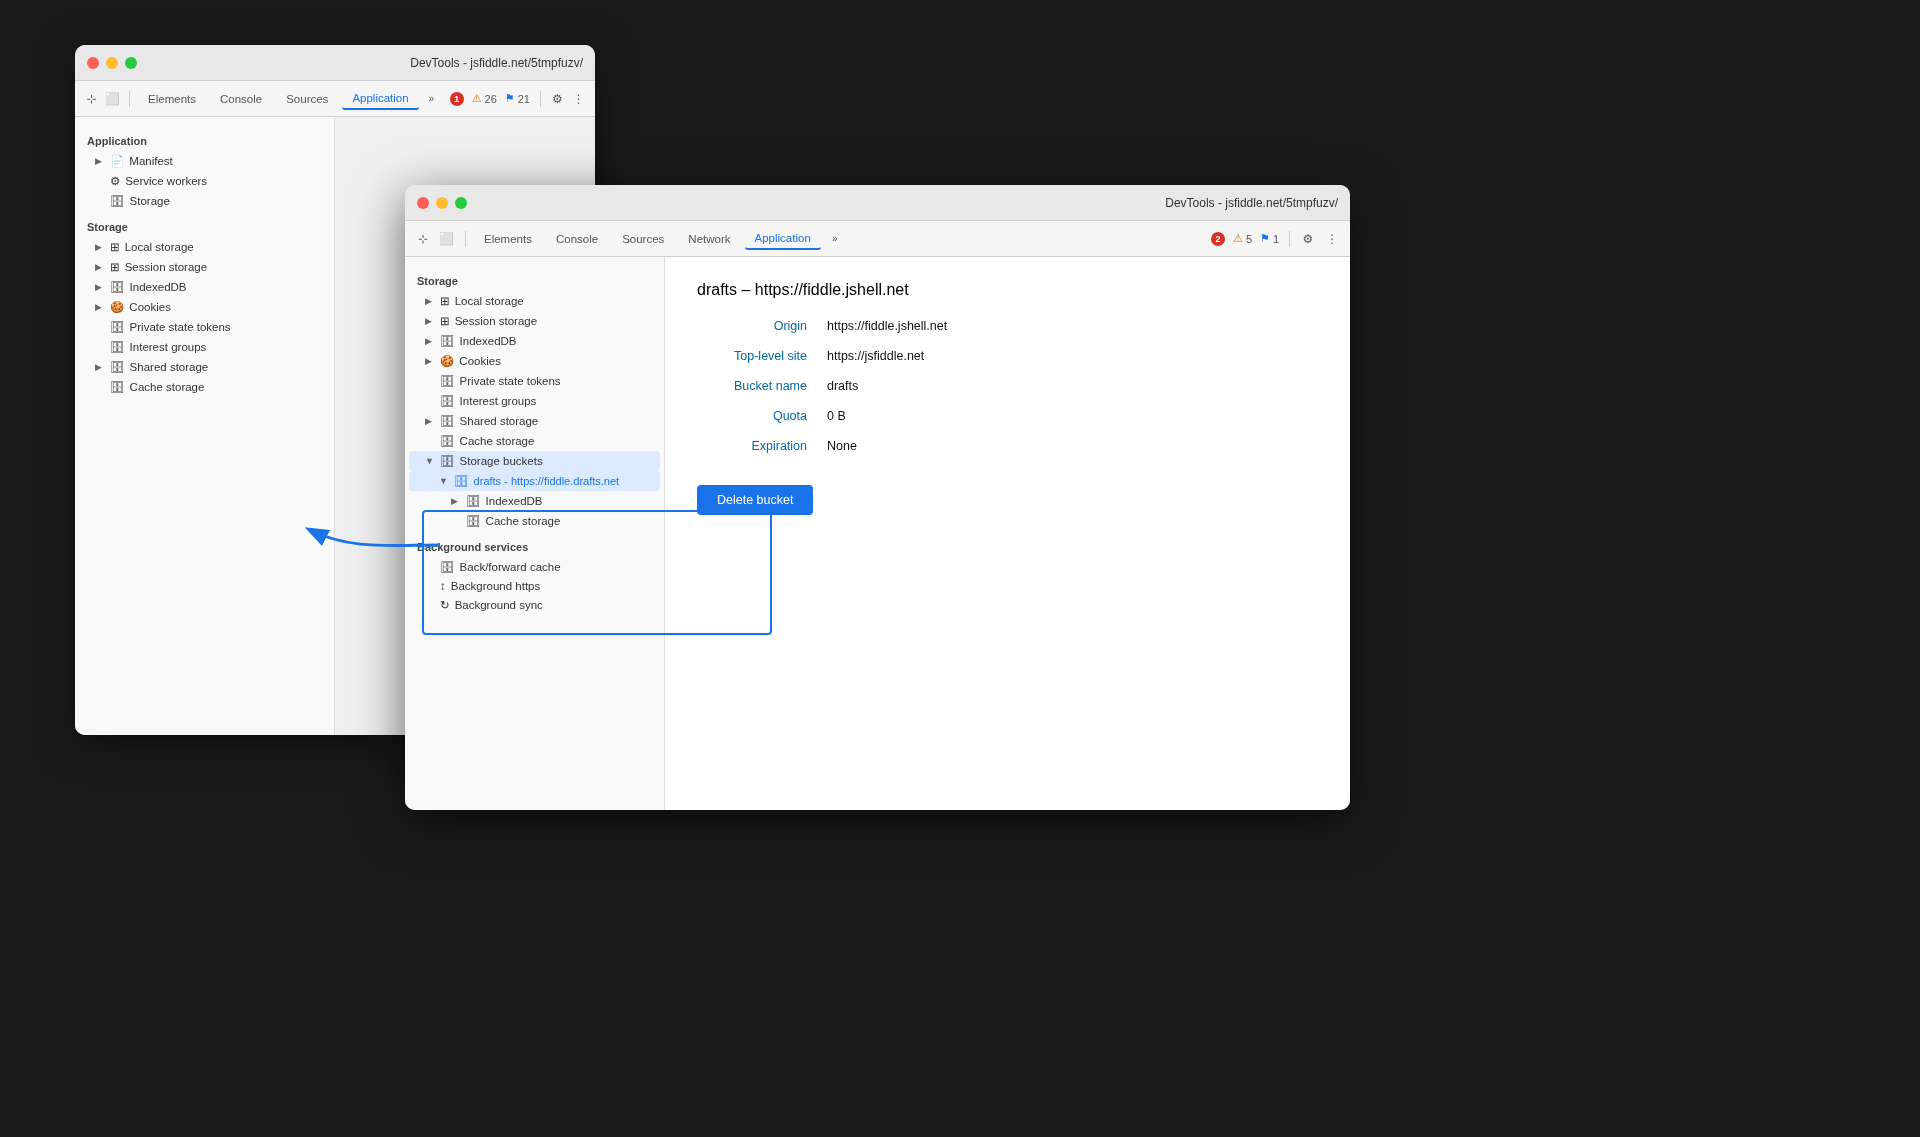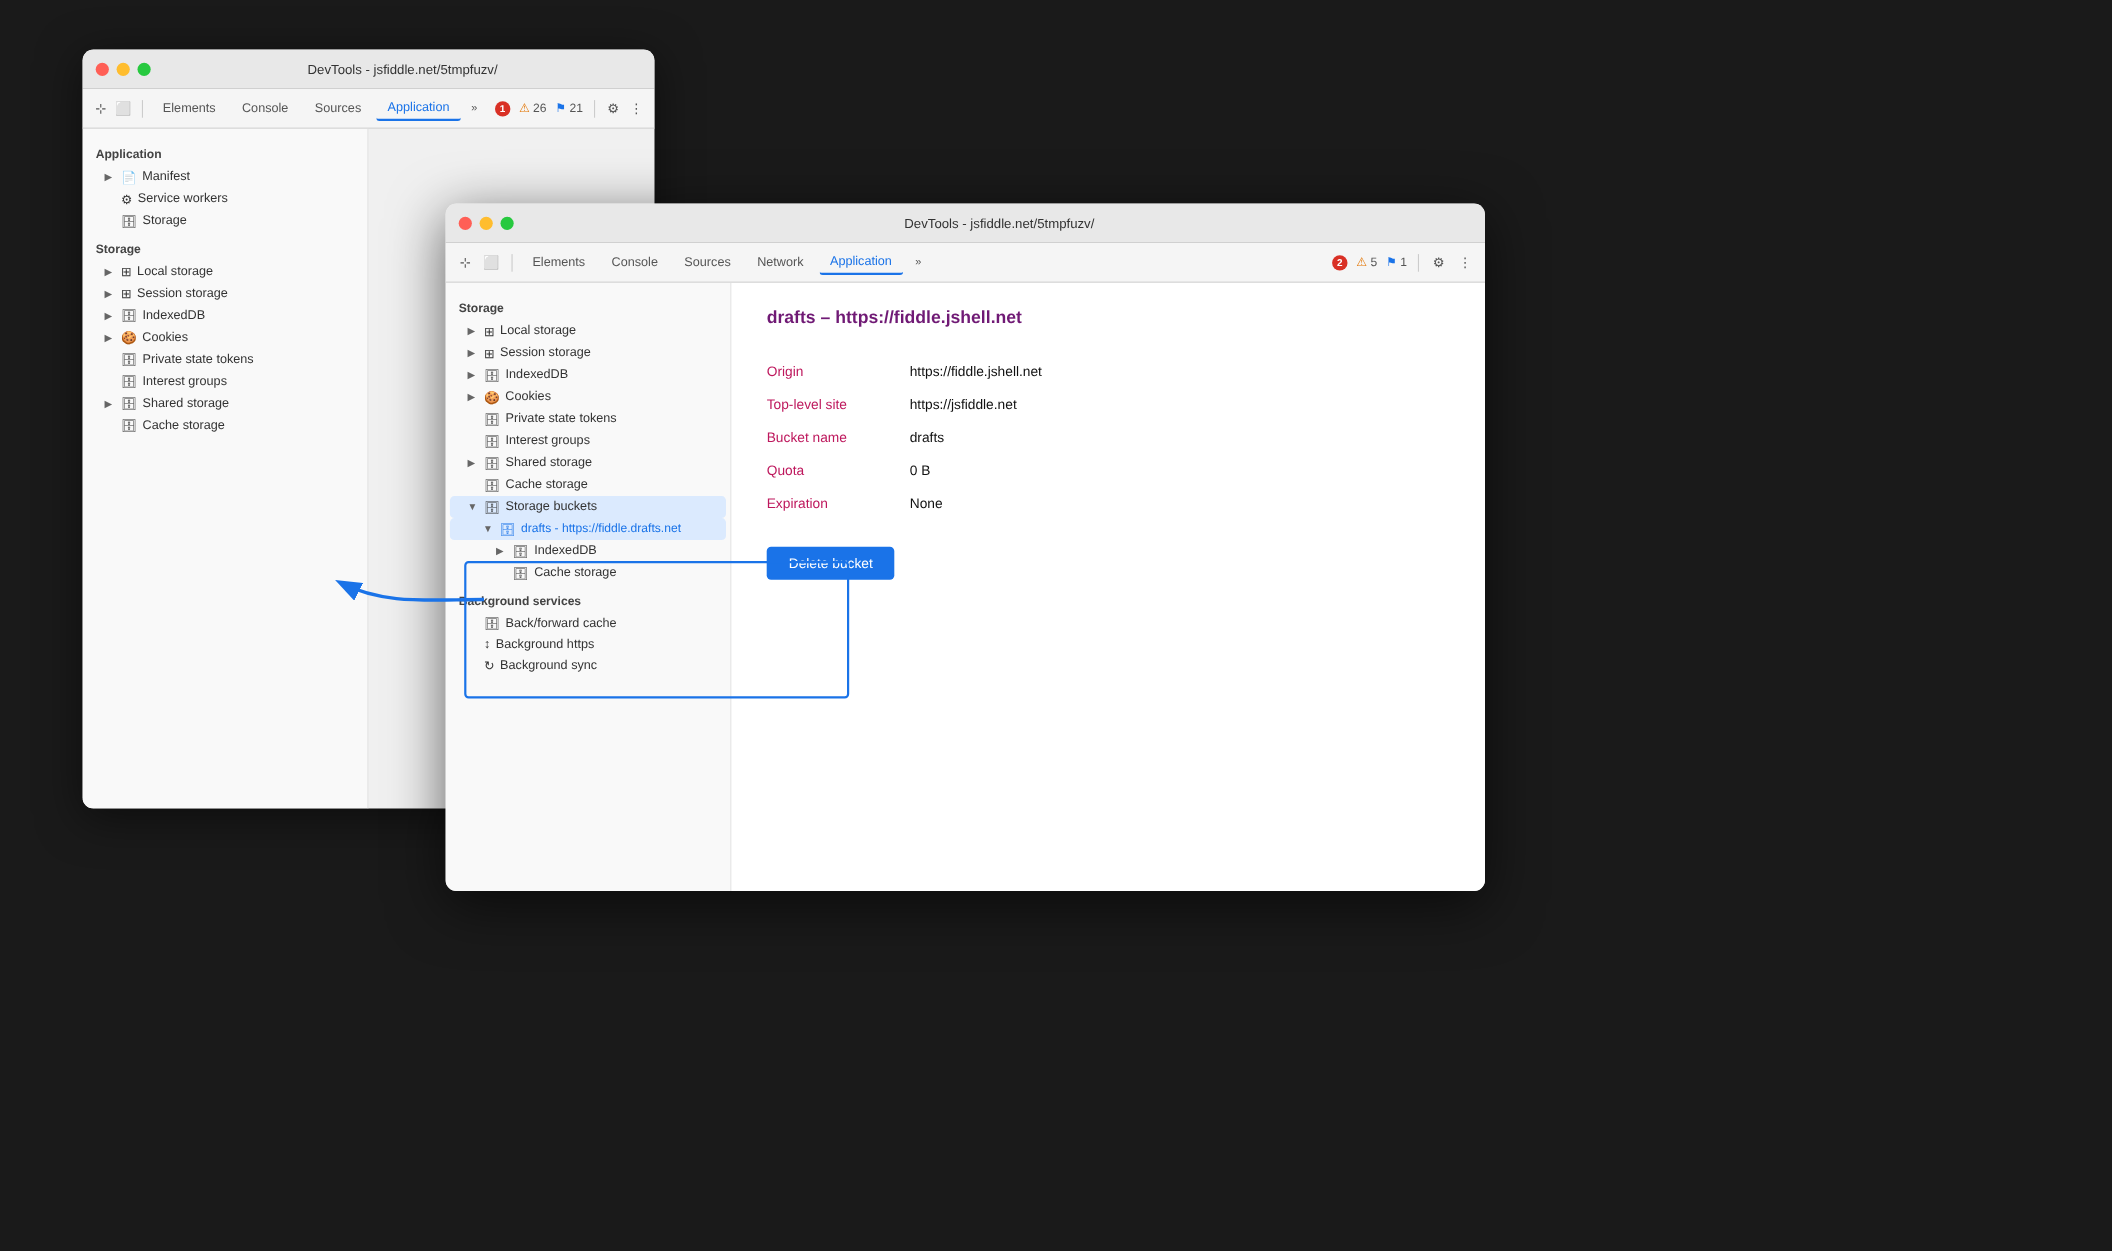--- a/index.html
+++ b/index.html
@@ -59,21 +59,21 @@
       display: flex;
       gap: 7px;
       margin-right: 12px;
     }
     .tl { width: 12px; height: 12px; border-radius: 50%; }
     .tl-red { background: #ff5f56; }
     .tl-yellow { background: #ffbd2e; }
     .tl-green { background: #27c93f; }
     .titlebar-title {
       flex: 1;
-      text-align: center;
+      text-align: right;
       font-size: 12px;
       color: #333;
       font-weight: 500;
     }
 
     
     .toolbar {
       background: #f5f5f5;
       border-bottom: 1px solid #d0d0d0;
       height: 36px;
@@ -167,37 +167,37 @@
 
     
     .right-panel {
       flex: 1;
       background: #fff;
       padding: 24px 32px;
       overflow-y: auto;
     }
     .panel-title {
       font-size: 16px;
-      font-weight: 700;
-      color: #701a75;
-      margin-bottom: 24px;
+      font-weight: 400;
+      color: #000000;
+      margin-bottom: 12px;
     }
     .info-table {
       width: 100%;
       border-collapse: collapse;
     }
     .info-table tr td {
       padding: 8px 0;
       font-size: 12.5px;
       vertical-align: top;
     }
     .info-table tr td:first-child {
-      color: #be185d;
+      color: #0369a1;
       width: 130px;
-      text-align: left;
+      text-align: right;
       padding-right: 20px;
       white-space: nowrap;
     }
     .info-table tr td:last-child {
       color: #111;
     }
     .delete-btn {
       margin-top: 24px;
       background: #1a73e8;
       color: #fff;

